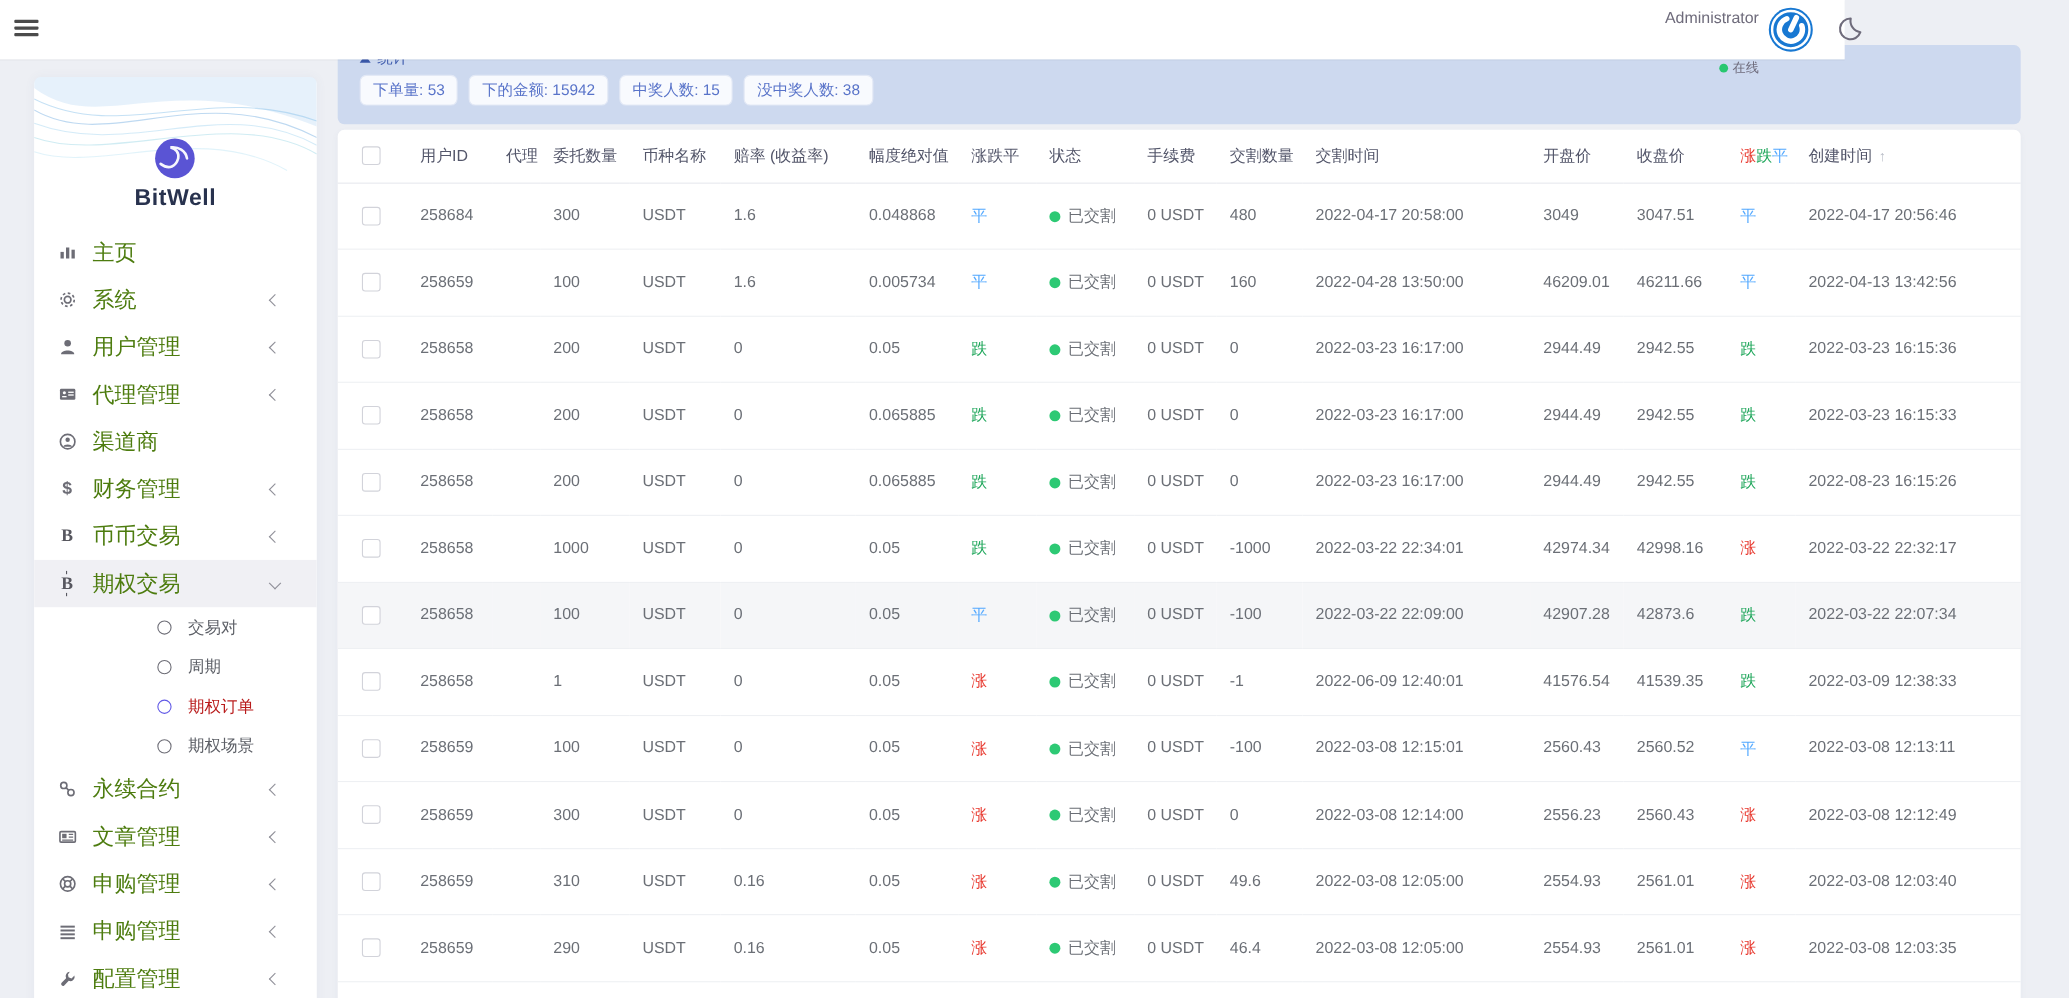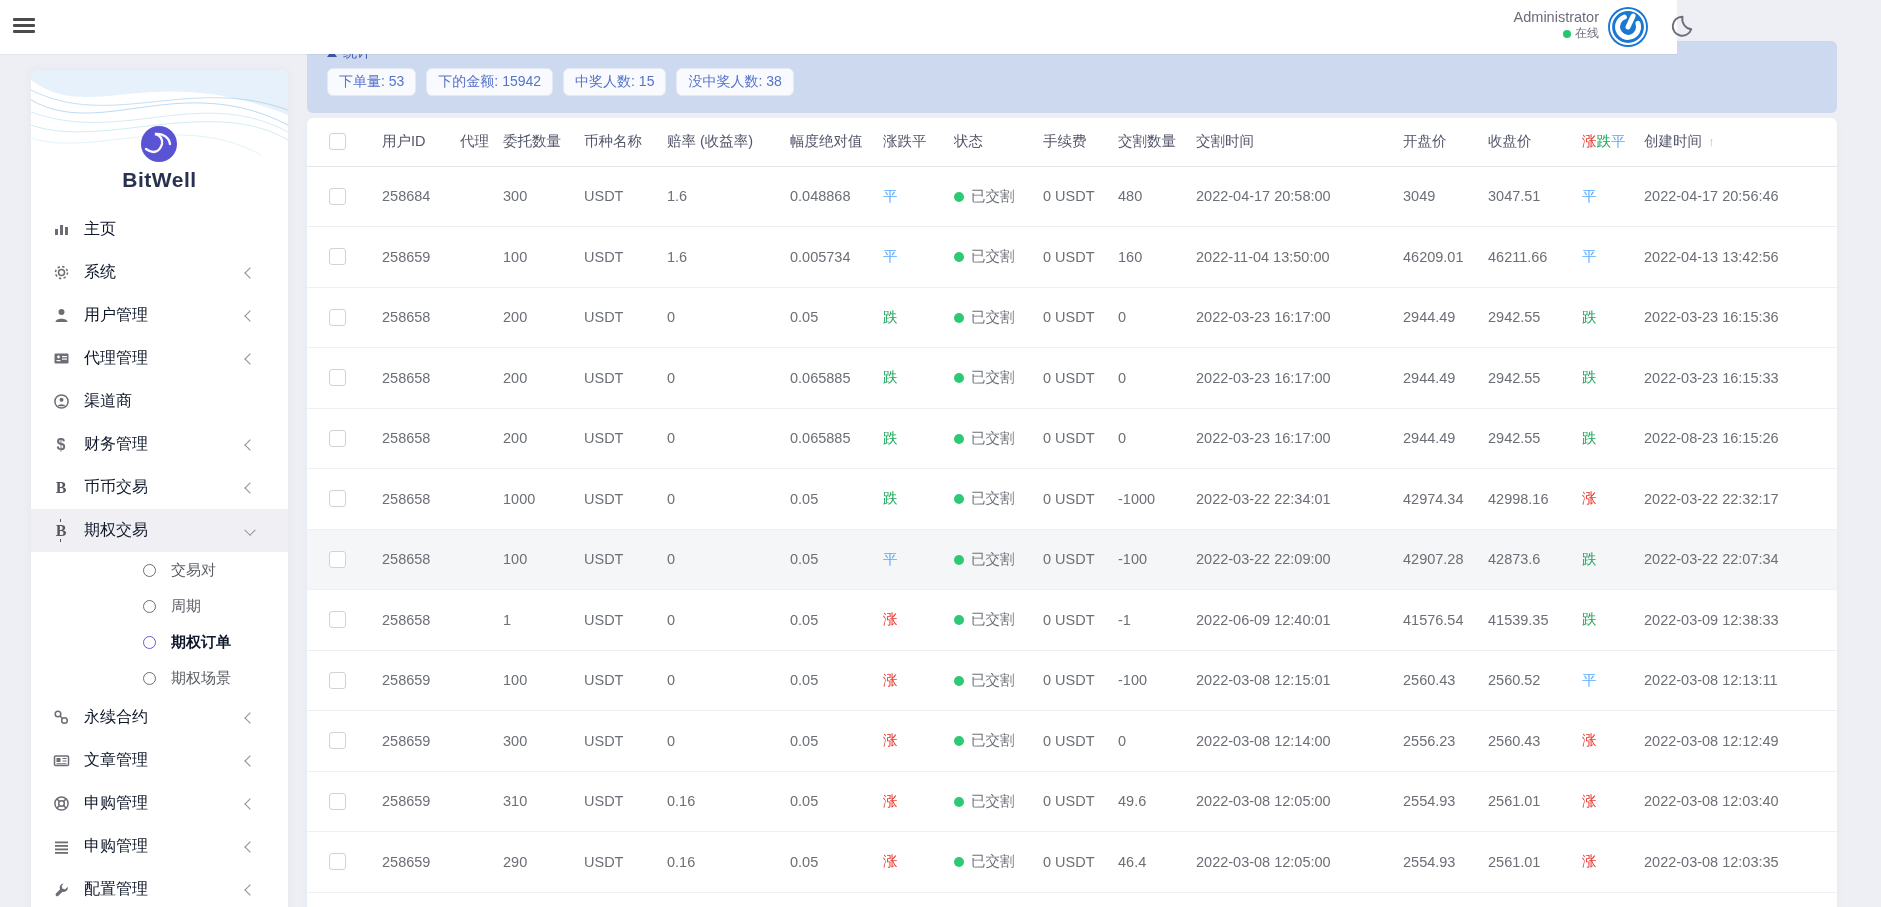--- a/index.html
+++ b/index.html
@@ -7,50 +7,50 @@
     font-family:"Liberation Sans","DejaVu Sans",sans-serif; }
 
   
   .topbar { position:absolute; left:0; top:0; width:1677px; height:54px; background:#fff;
     z-index:20; box-shadow:0 1px 0 rgba(0,0,0,0.04); }
   .hamburger { position:absolute; left:13px; top:15px; width:22px; height:22px; cursor:pointer; }
   .hamburger i { display:block; height:3px; background:#4b4b4b; margin:3px 0; border-radius:1px; }
   .moon-wrap { position:absolute; left:1666px; top:11px; width:30px; height:30px; }
   .admin-block { position:absolute; right:78px; top:8px; text-align:right; line-height:1.25; }
   .admin-name { font-size:14.5px; color:#6e6b7b; }
-  .admin-status { font-size:12px; color:#6e6b7b; }
+  .admin-status { font-size:12px; color:#6e6b7b;margin-top:28px; }
   .admin-status .dot { display:inline-block; width:8px; height:8px; border-radius:50%;
     background:#28c76f; margin-right:4px; vertical-align:middle; }
   .avatar { position:absolute; right:28px; top:6px; width:42px; height:42px; }
 
   
   .sidebar { position:absolute; left:31px; top:70px; width:257px; height:860px; background:#fff;
     border-radius:6px; box-shadow:0 0 10px rgba(80,100,140,0.06); overflow:hidden; z-index:5; }
   .wave { position:absolute; left:0; top:0; width:257px; height:100px; }
   .brand-logo { position:absolute; left:109px; top:55px; width:38px; height:38px; }
   .brand-name { position:absolute; left:0; top:98px; width:257px; text-align:center;
     font-size:21px; font-weight:bold; color:#28324e; letter-spacing:.5px; }
   .menu { position:absolute; left:0; top:138px; width:257px; }
   .mi { position:relative; height:43px; display:flex; align-items:center; padding-left:21px;
     cursor:pointer; }
   .mi.active-parent { background:#f0f0f4; }
   .mi .ic { width:18px; height:18px; margin-right:14px; display:flex; align-items:center;
     justify-content:center; color:#6d6d76; font-size:15px; flex:none; }
-  .mi .lbl { font-size:16px; color:#0f172a; }
+  .mi .lbl { font-size:20px; color:#4d7c0f; }
   .chev { position:absolute; right:34px; top:50%; width:8px; height:8px;
     border-left:1.6px solid #8f8f98; border-bottom:1.6px solid #8f8f98; }
   .chev.left { transform:translateY(-50%) rotate(45deg); }
   .chev.down { transform:translateY(-60%) rotate(-45deg); }
   .smi { position:relative; height:36px; display:flex; align-items:center; padding-left:112px;
     cursor:pointer; }
   .smi .ring { width:13px; height:13px; border:1.6px solid #6d6d76; border-radius:50%;
     margin-right:15px; flex:none; }
   .smi .lbl { font-size:15px; color:#5c5f66; }
   .smi.active .ring { border-color:#6159e6; }
-  .smi.active .lbl { color:#0f172a; font-weight:bold; }
+  .smi.active .lbl { color:#b91c1c; font-weight:normal; }
   .icon-text { font-weight:bold; font-family:"Liberation Serif","DejaVu Serif",serif; font-size:16px; }
 
   
   .stats { position:absolute; left:307px; top:41px; width:1530px; height:72px;
     background:#cdd9ef; border-radius:6px; z-index:1; }
   .stats-title { position:absolute; left:20px; top:3px; font-size:14px; color:#3f5cae;
     display:flex; align-items:center; gap:6px; }
   .stats-title .tri { width:0; height:0; border-left:5px solid transparent;
     border-right:5px solid transparent; border-bottom:7px solid #3a57a8; }
   .badges { position:absolute; left:20px; top:27px; display:flex; gap:10px; }
@@ -358,21 +358,21 @@
           <td>258659</td>
           <td></td>
           <td>100</td>
           <td>USDT</td>
           <td>1.6</td>
           <td>0.005734</td>
           <td><span class="c-flat">平</span></td>
           <td><span class="status-dot"></span>已交割</td>
           <td>0 USDT</td>
           <td>160</td>
-          <td>2022-11-04 13:50:00</td>
+          <td>2022-04-28 13:50:00</td>
           <td>46209.01</td>
           <td>46211.66</td>
           <td><span class="c-flat">平</span></td>
           <td>2022-04-13 13:42:56</td>
         </tr>
         <tr class="body-row">
           <td>
             <div class="cb"></div>
           </td>
           <td>258658</td>

